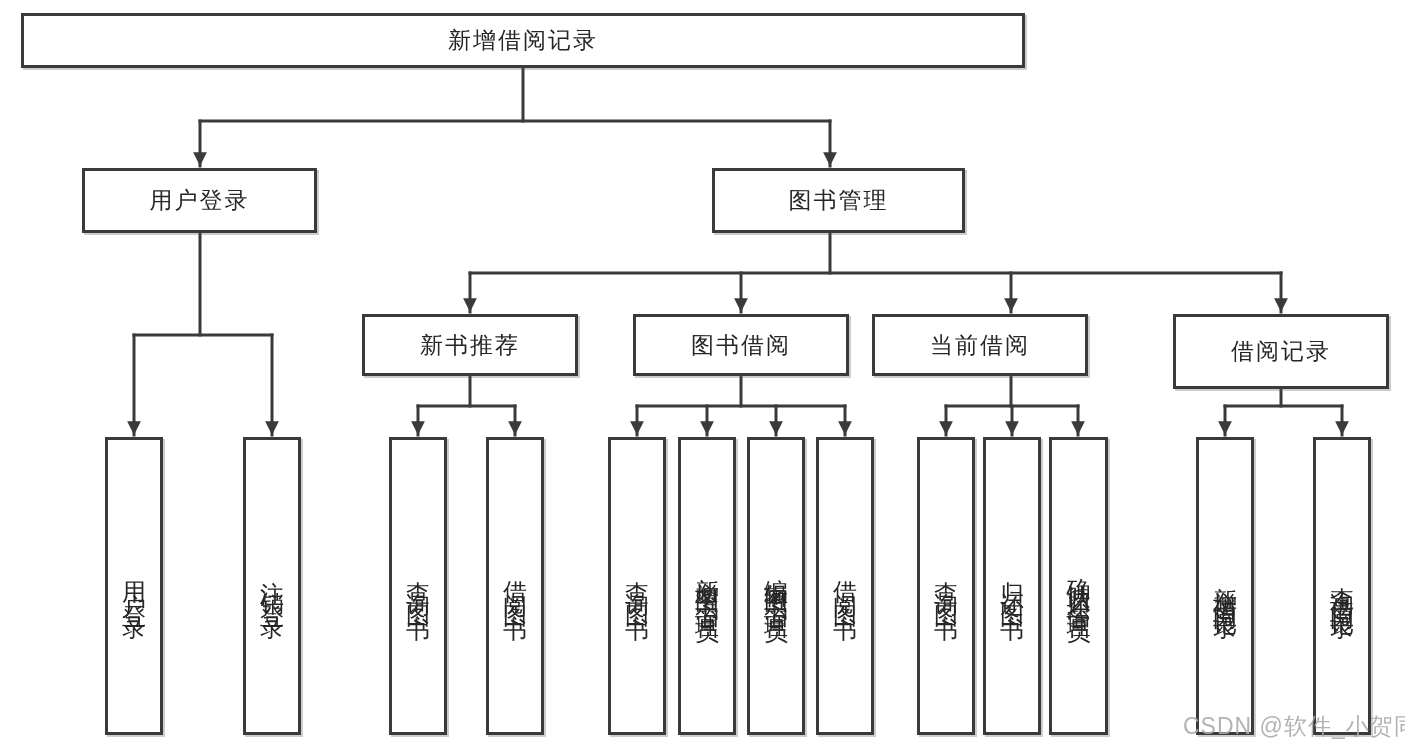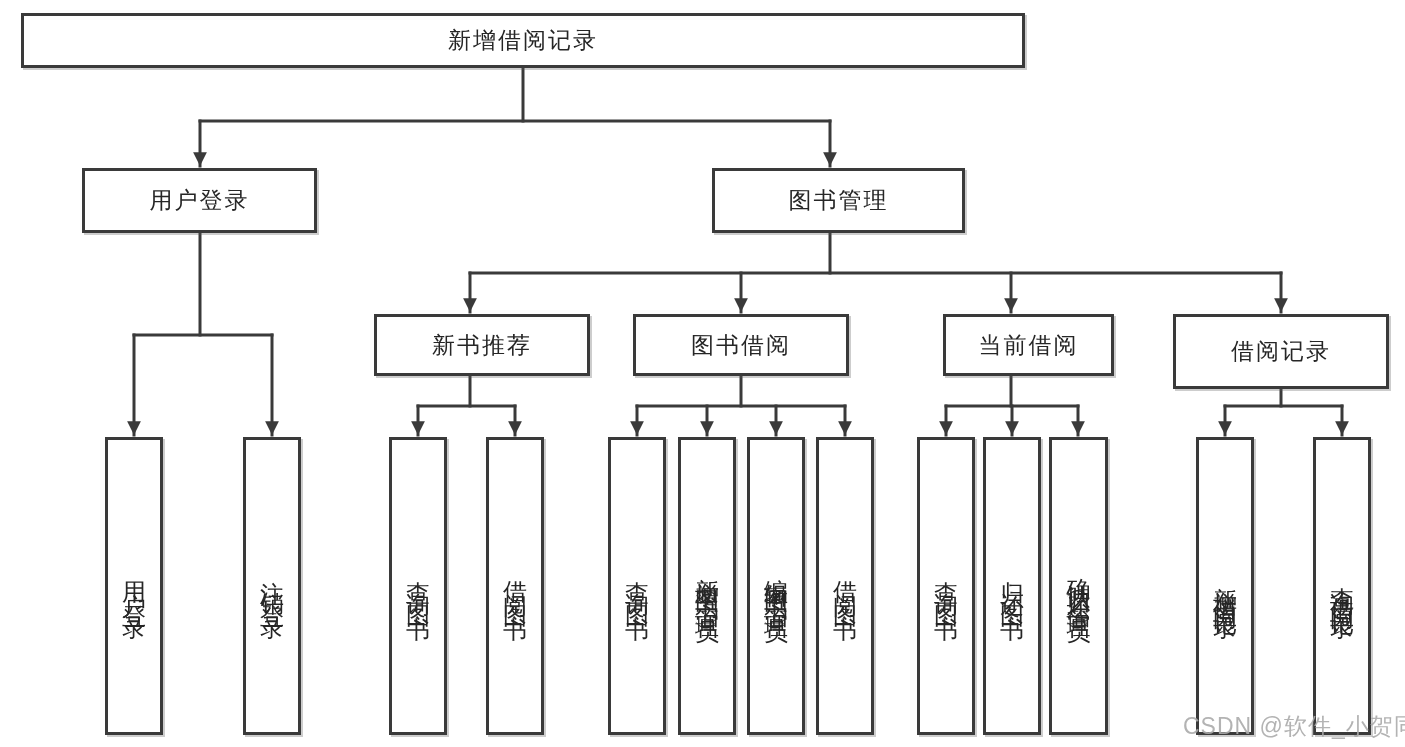--- a/index.html
+++ b/index.html
@@ -118,23 +118,23 @@
       <path d="M1225 406 V435" marker-end="url(#arw)"></path>
       <path d="M1342 406 V435" marker-end="url(#arw)"></path>
     </g>
   </svg>
 
   <div class="node hnode" style="left:21px; top:13px; width:1004px; height:55px;">新增借阅记录</div>
 
   <div class="node hnode" style="left:82px; top:168px; width:235px; height:65px;">用户登录</div>
   <div class="node hnode" style="left:712px; top:168px; width:253px; height:65px;">图书管理</div>
 
-  <div class="node hnode" style="left:362px; top:314px; width:216px; height:62px;margin-left:12px;">新书推荐</div>
+  <div class="node hnode" style="left:362px; top:314px; width:216px; height:62px;">新书推荐</div>
   <div class="node hnode" style="left:633px; top:314px; width:216px; height:62px;">图书借阅</div>
-  <div class="node hnode" style="left:943px; top:314px; width:171px; height:62px;">当前借阅</div>
+  <div class="node hnode" style="left:872px; top:314px; width:216px; height:62px;">当前借阅</div>
   <div class="node hnode" style="left:1173px; top:314px; width:216px; height:75px;">借阅记录</div>
 
   <div class="node vnode" style="left:105px; top:437px; width:58px; height:298px;">用户登录</div>
   <div class="node vnode" style="left:243px; top:437px; width:58px; height:298px;">注销登录</div>
 
   <div class="node vnode" style="left:389px; top:437px; width:58px; height:298px;">查询图书</div>
   <div class="node vnode" style="left:486px; top:437px; width:58px; height:298px;">借阅图书</div>
 
   <div class="node vnode" style="left:608px; top:437px; width:58px; height:298px;">查询图书</div>
   <div class="node vnode tight" style="left:678px; top:437px; width:58px; height:298px;">新增图书（管理员）</div>

